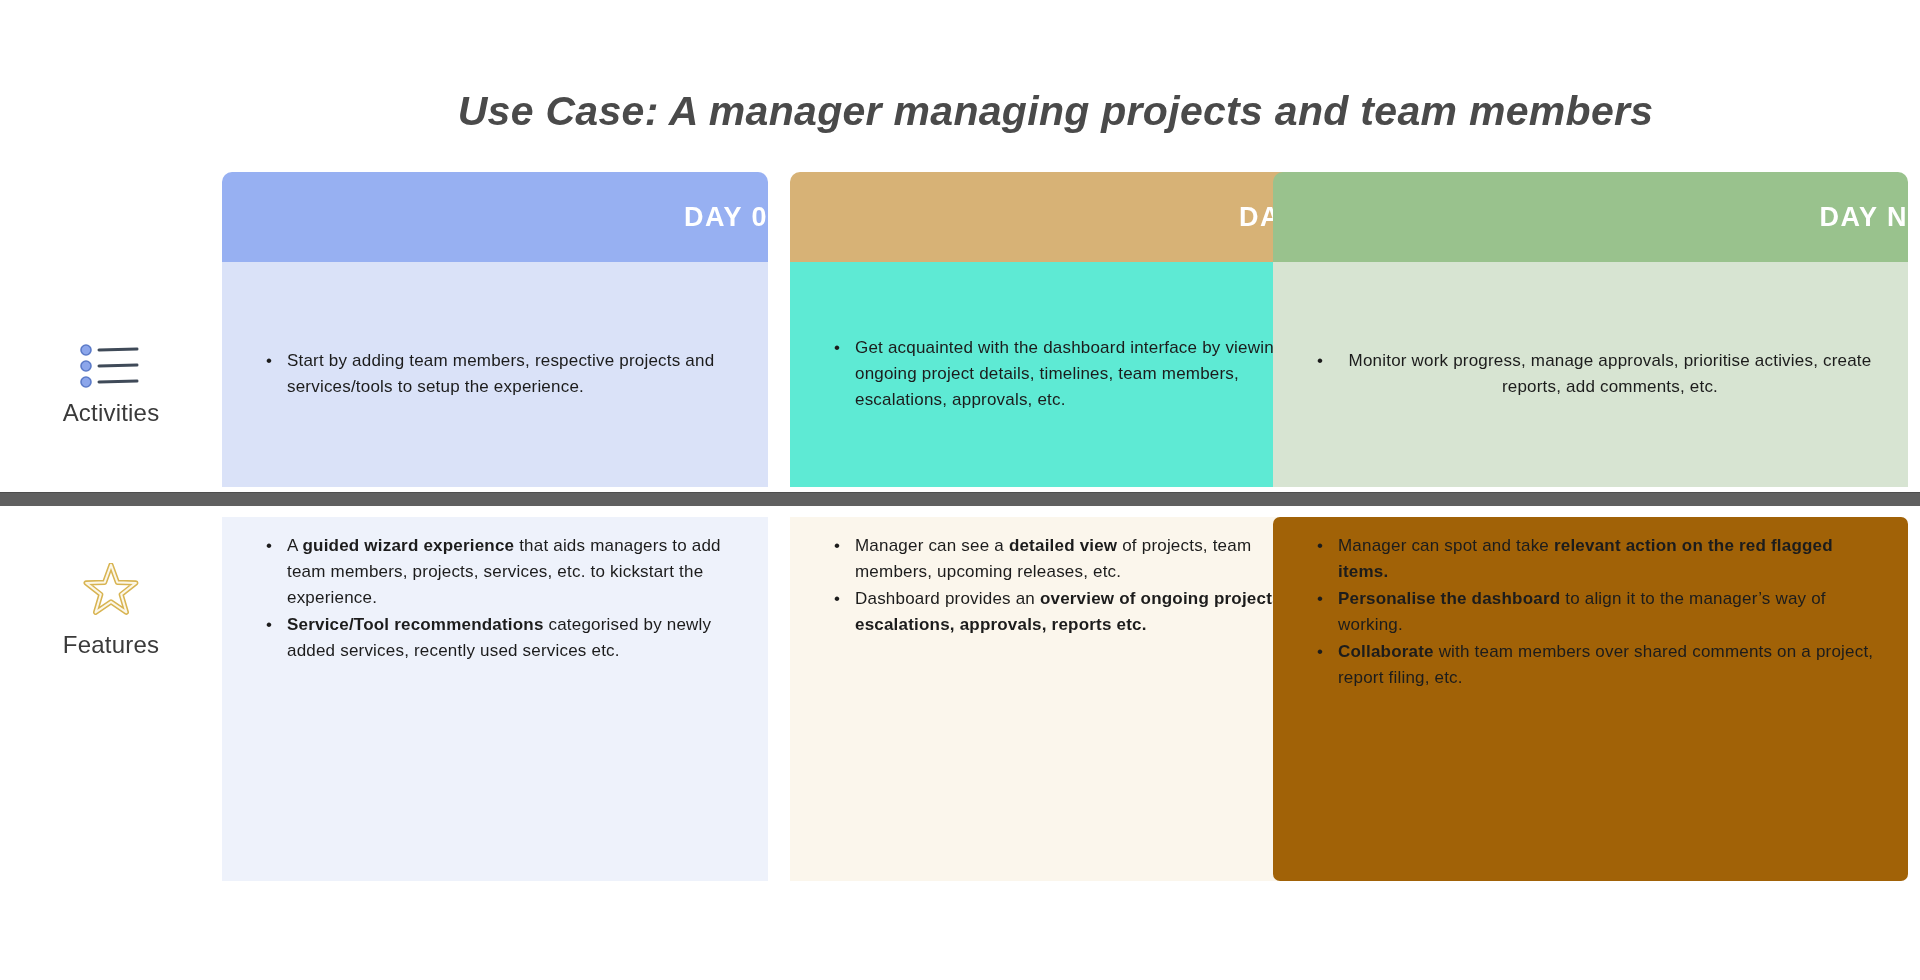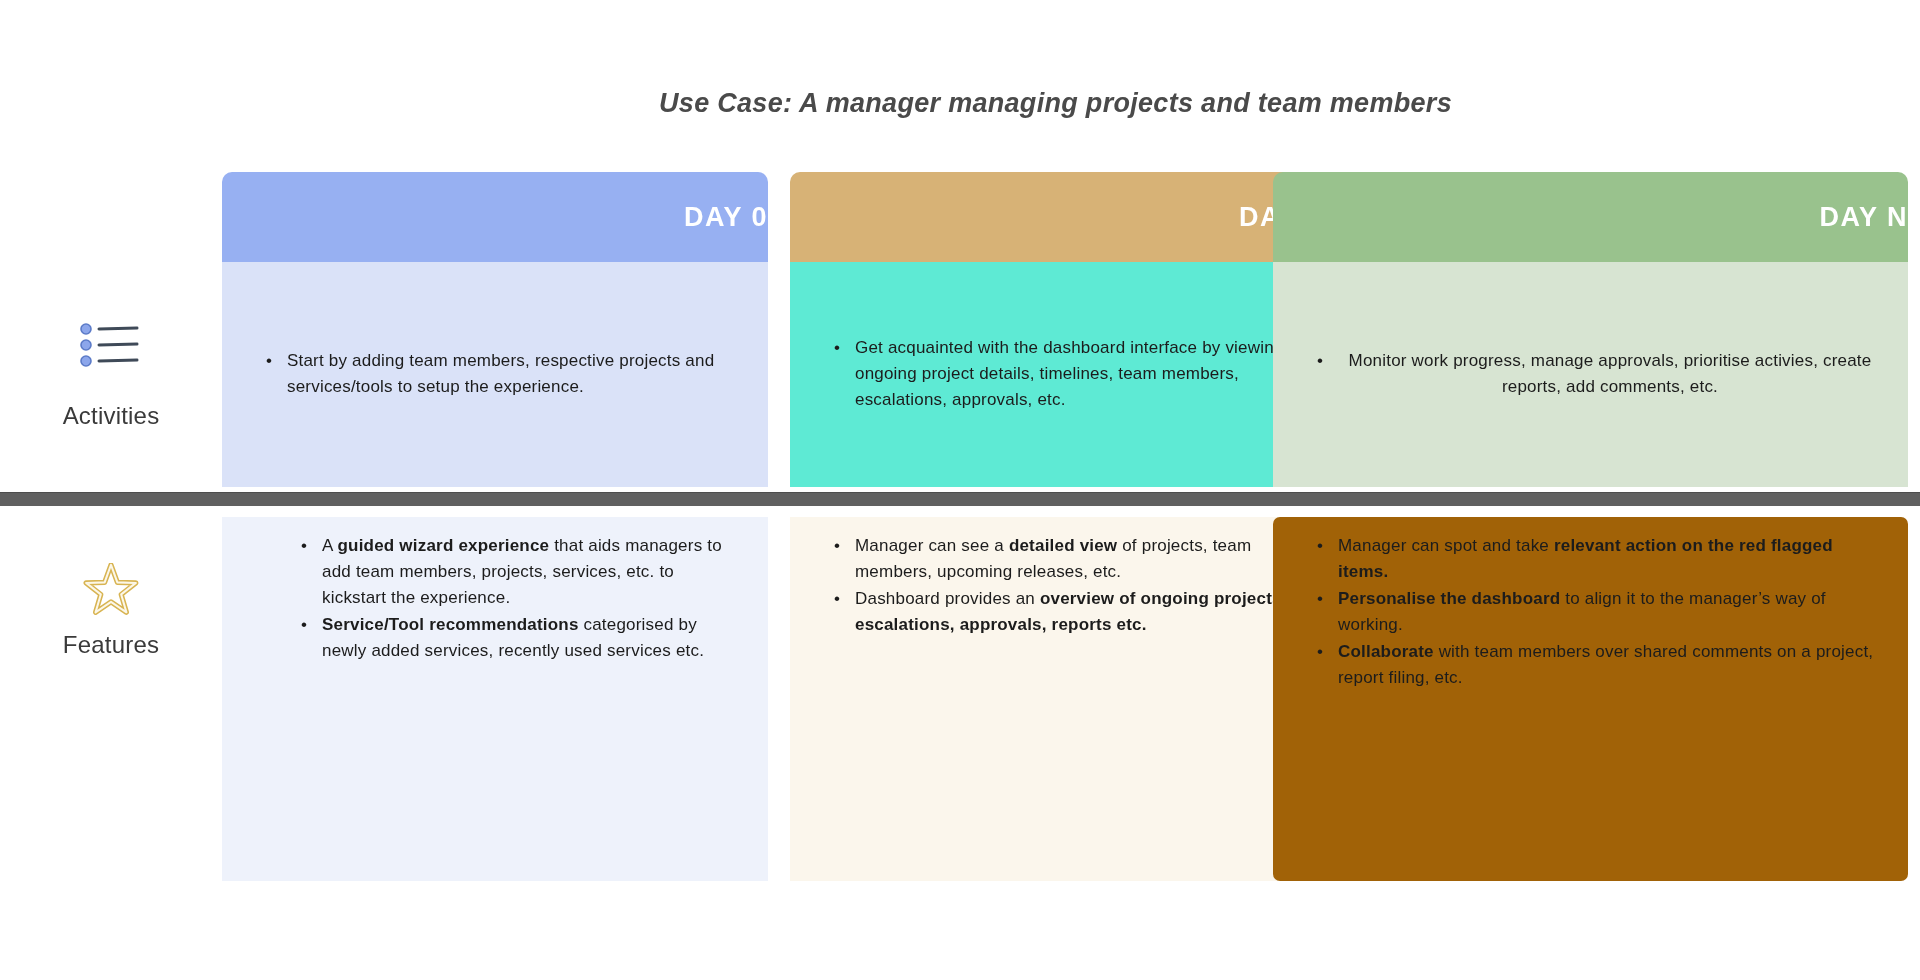--- a/index.html
+++ b/index.html
@@ -33,21 +33,21 @@
     color: #ffffff;
     font-size: 25px;
     font-weight: 700;
     letter-spacing: 0.3px;
   }
   .title {
     position: absolute;
     left: 222px; top: 88px;
     width: 1667px;
     text-align: center;
-    font-size: 27px;
+    font-size: 41px;
     font-style: italic;
     font-weight: 600;
     color: #4a4a4a;
     letter-spacing: 0.3px;
   }
 
   
   .column { position: absolute; top: 172px; height: 709px; }
   .col-0 { left: 222px;  width: 546px; }
   .col-1 { left: 790px;  width: 533px; }
@@ -108,21 +108,21 @@
     background: #606060;
     border-top: 1px solid #4d4d4d;
   }
 
   
   .gutter-block {
     position: absolute;
     left: 0; width: 222px;
     display: flex; flex-direction: column; align-items: center;
   }
-  .gutter-activities { top: 321px; gap: 24px; }
+  .gutter-activities { top: 342px; }
   .gutter-features   { top: 562px; }
   .gutter-label {
     margin-top: 9px;
     font-size: 24px;
     color: #3a3a3a;
     letter-spacing: 0.2px;
   }
   .icon-box { width: 66px; height: 48px; display: flex; align-items: center; justify-content: center; }
   .icon-box-star { width: 60px; height: 60px; }
 </style>
@@ -165,21 +165,21 @@
 
   <div class="column col-0">
     <div class="col-header" style="background: rgb(151, 176, 242);">
       <span>DAY 0</span>
     </div>
     <div class="act-panel" style="background: rgb(218, 226, 248);">
       <ul class="bullets">
           <li><span>Start by adding team members, respective projects and services/tools to setup the experience.</span></li>
         </ul>
     </div>
-    <div class="feat-panel" style="background: rgb(238, 242, 251); padding-left: 35px;">
+    <div class="feat-panel" style="background: rgb(238, 242, 251);">
       <ul class="bullets">
           <li><span>A </span><b>guided wizard experience</b><span> that aids managers to add team members, projects, services, etc. to kickstart the experience.</span></li>
           <li><b>Service/Tool recommendations</b><span> categorised by newly added services, recently used services etc.</span></li>
         </ul>
     </div>
   </div>
 
   <div class="column col-1">
     <div class="col-header" style="background: rgb(215, 178, 118);">
       <span>DAY 1</span>

